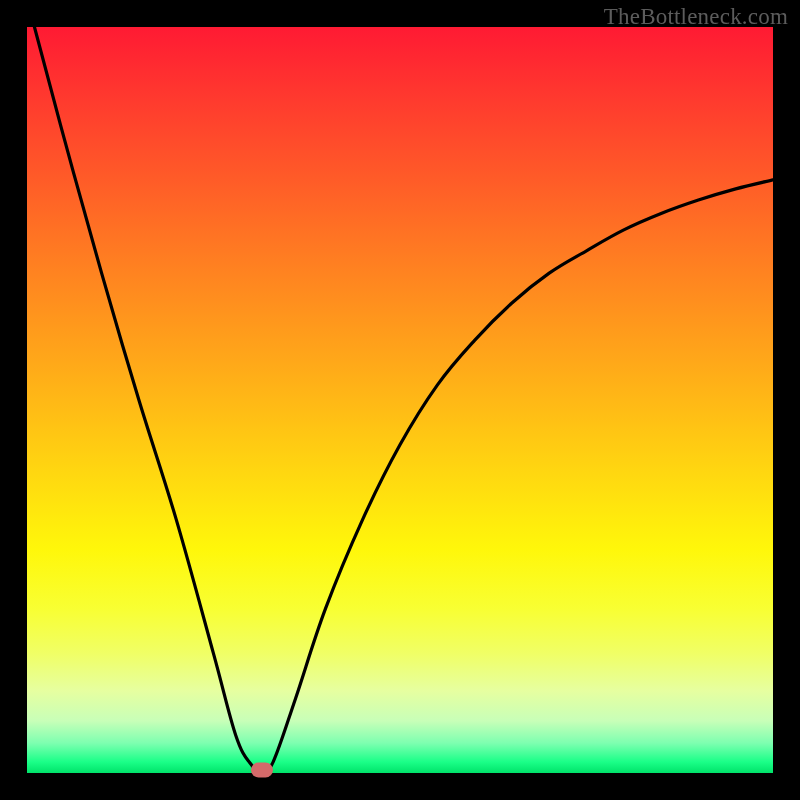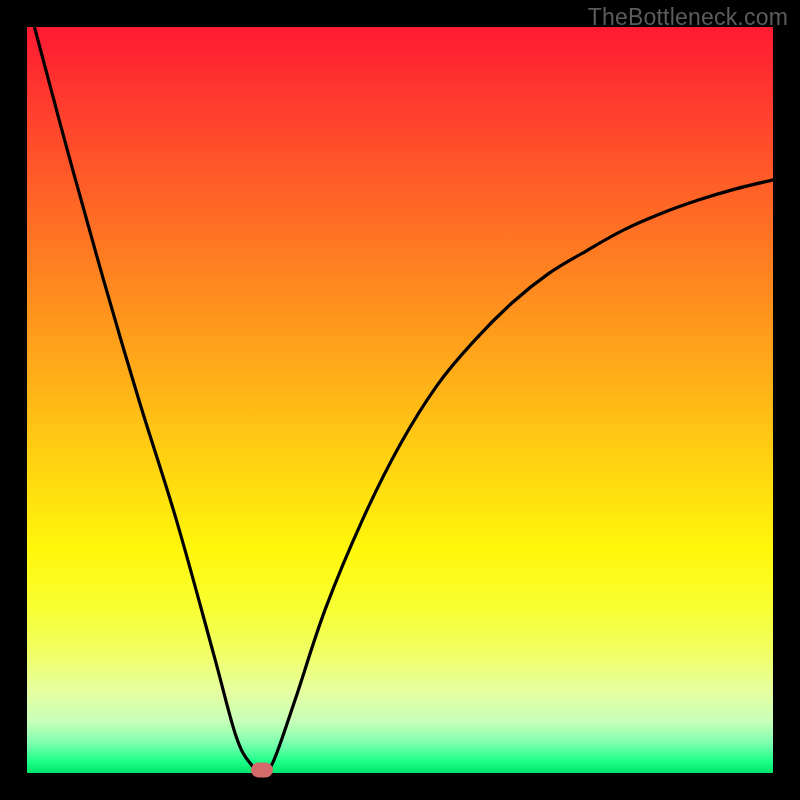--- a/index.html
+++ b/index.html
@@ -31,21 +31,21 @@
       #c8ffb8 93%,
       #7dffb0 96%,
       #1bff88 98.5%,
       #00e36a 100%
     );
   }
   .watermark {
     position: absolute;
     top: 4px;
     right: 12px;
-    font-family: Liberation Sans, sans-serif;
+    font-family: Liberation Serif, serif;
     font-size: 23px;
     color: #5c5c5c;
     letter-spacing: 0.2px;
   }
   .curve {
     position: absolute;
     left: 0;
     top: 0;
     width: 746px;
     height: 746px;

